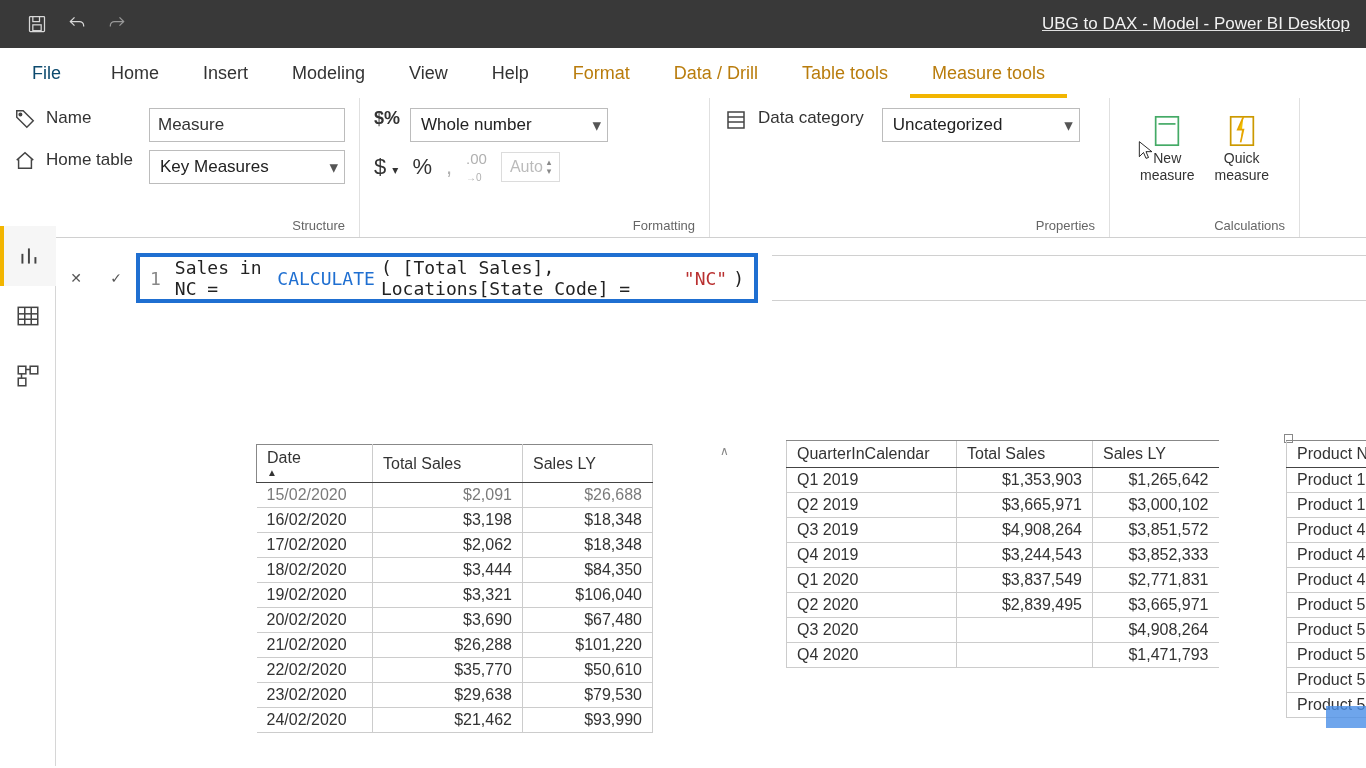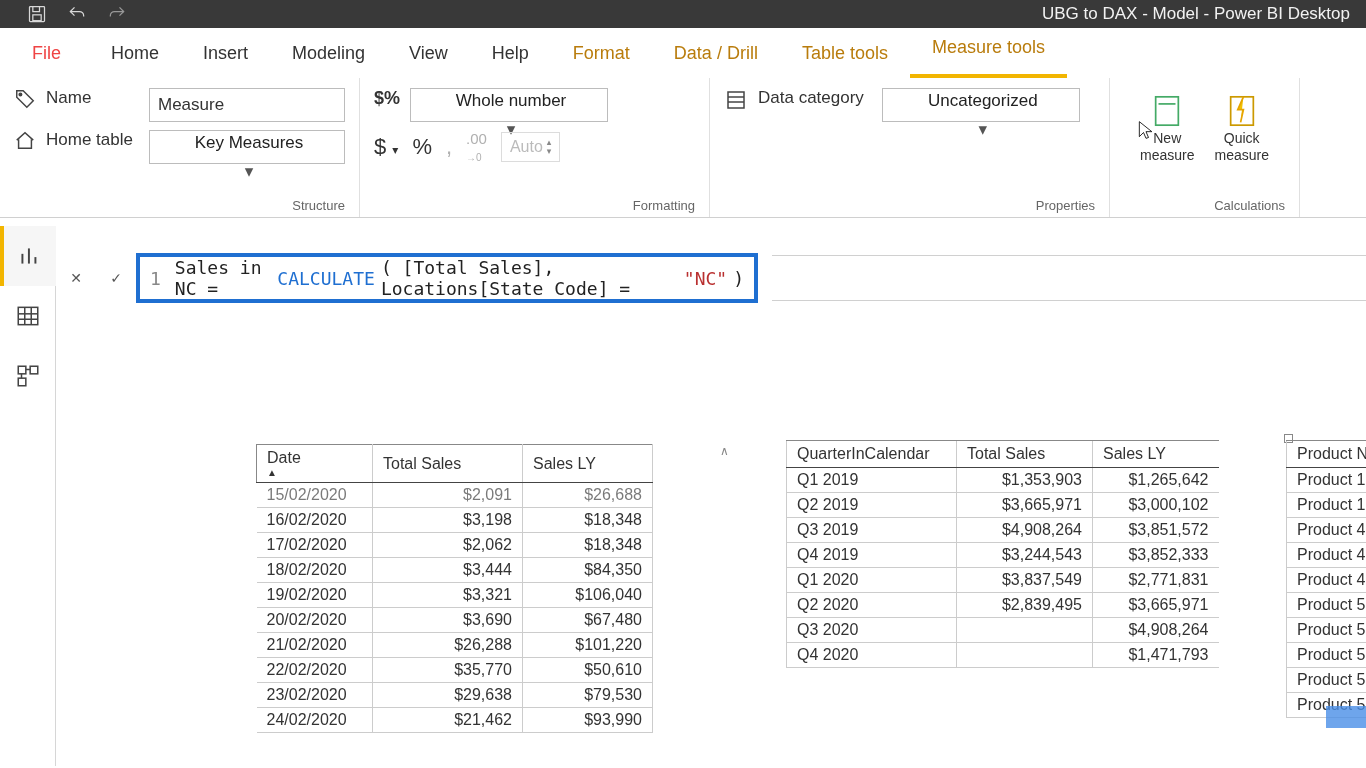--- a/index.html
+++ b/index.html
@@ -1,36 +1,36 @@
 <!DOCTYPE html>
 <html><head>
 <meta charset="utf-8">
 <style>
   * { box-sizing: border-box; margin:0; padding:0; }
   html,body{width:1366px;height:768px;font-family:"Segoe UI", Arial, sans-serif;font-size:14px;color:#222;background:#fff;overflow:hidden;}
   
-  .titlebar{height:28px;background:#393939;display:flex;align-items:center;color:#e0e0e0;}
+  .titlebar{height:48px;background:#393939;display:flex;align-items:center;color:#e0e0e0;text-decoration:underline;}
   .tb-left{display:flex;align-items:center;gap:18px;padding-left:26px;}
   .tb-icon{width:22px;height:22px;display:flex;align-items:center;justify-content:center;color:#d8d8d8;}
   .tb-save svg,.tb-undo svg,.tb-redo svg{width:20px;height:20px;fill:none;stroke:#d8d8d8;stroke-width:1.5;}
   .tb-title{margin-left:auto;padding-right:16px;font-size:17px;color:#f2f2f2;}
   
   .ribbontabs{height:50px;border-bottom:0;display:flex;align-items:flex-end;padding:0 10px;background:#fff;}
   .ribbontabs .tab{padding:12px 22px 14px;font-size:18px;color:#333;cursor:pointer;}
   .ribbontabs .tab.context{color:#b97c0c;}
-  .ribbontabs .tab.active{color:#b97c0c;border-bottom:4px solid #f2b500;padding-bottom:16px;}
-  .ribbontabs .file{background:transparent;color:#ef4444;margin-right:6px;}
+  .ribbontabs .tab.active{color:#b97c0c;border-bottom:4px solid #f2b500;padding-bottom:10px;}
+  .ribbontabs .file{background:transparent;color:#0c4a6e;margin-right:6px;}
   
   .ribbon{height:140px;border-bottom:1px solid #d0d0d0;display:flex;background:#fff;}
   .group{border-right:1px solid #e0e0e0;display:flex;flex-direction:column;justify-content:space-between;padding:10px 14px 2px;}
   .group-label{font-size:13px;color:#666;text-align:right;padding:4px 0 2px;}
   .row{display:flex;align-items:flex-start;gap:10px;margin-bottom:8px;}
   .label-txt{font-size:17px;color:#333;}
   .input-box{border:1px solid #bcbcbc;background:#fff;font-size:17px;height:34px;padding:2px 8px;color:#333;}
-  .dropdown{border:1px solid #bcbcbc;background:#fff;font-size:17px;height:34px;padding:2px 6px 2px 10px;display:flex;align-items:center;gap:8px;justify-content:space-between;flex-direction:column;}
+  .dropdown{border:1px solid #bcbcbc;background:#fff;font-size:17px;height:34px;padding:2px 6px 2px 10px;display:flex;align-items:center;gap:8px;justify-content:space-between;}
   .dropdown .chev{color:#555;}
   .fmt-icons{display:flex;align-items:center;gap:14px;font-size:22px;color:#333;}
   .fmt-icons .dim{color:#b0b0b0;}
   .fmt-icons .auto{border:1px solid #dcdcdc;color:#bbb;font-size:16px;padding:2px 8px;height:30px;display:flex;align-items:center;}
   .spin{display:flex;flex-direction:column;margin-left:4px;color:#888;font-size:9px;line-height:9px;}
   .calc-btn{display:flex;flex-direction:column;align-items:center;gap:2px;font-size:14px;color:#333;cursor:pointer;}
   
   .rail{position:absolute;top:226px;left:0;width:56px;height:540px;border-right:1px solid #d6d6d6;background:#fff;display:flex;flex-direction:column;align-items:center;}
   .rail .ritem{width:56px;height:60px;display:flex;align-items:center;justify-content:center;color:#444;}
   .rail .ritem.active{border-left:4px solid #f2b500;background:#f6f6f6;}

